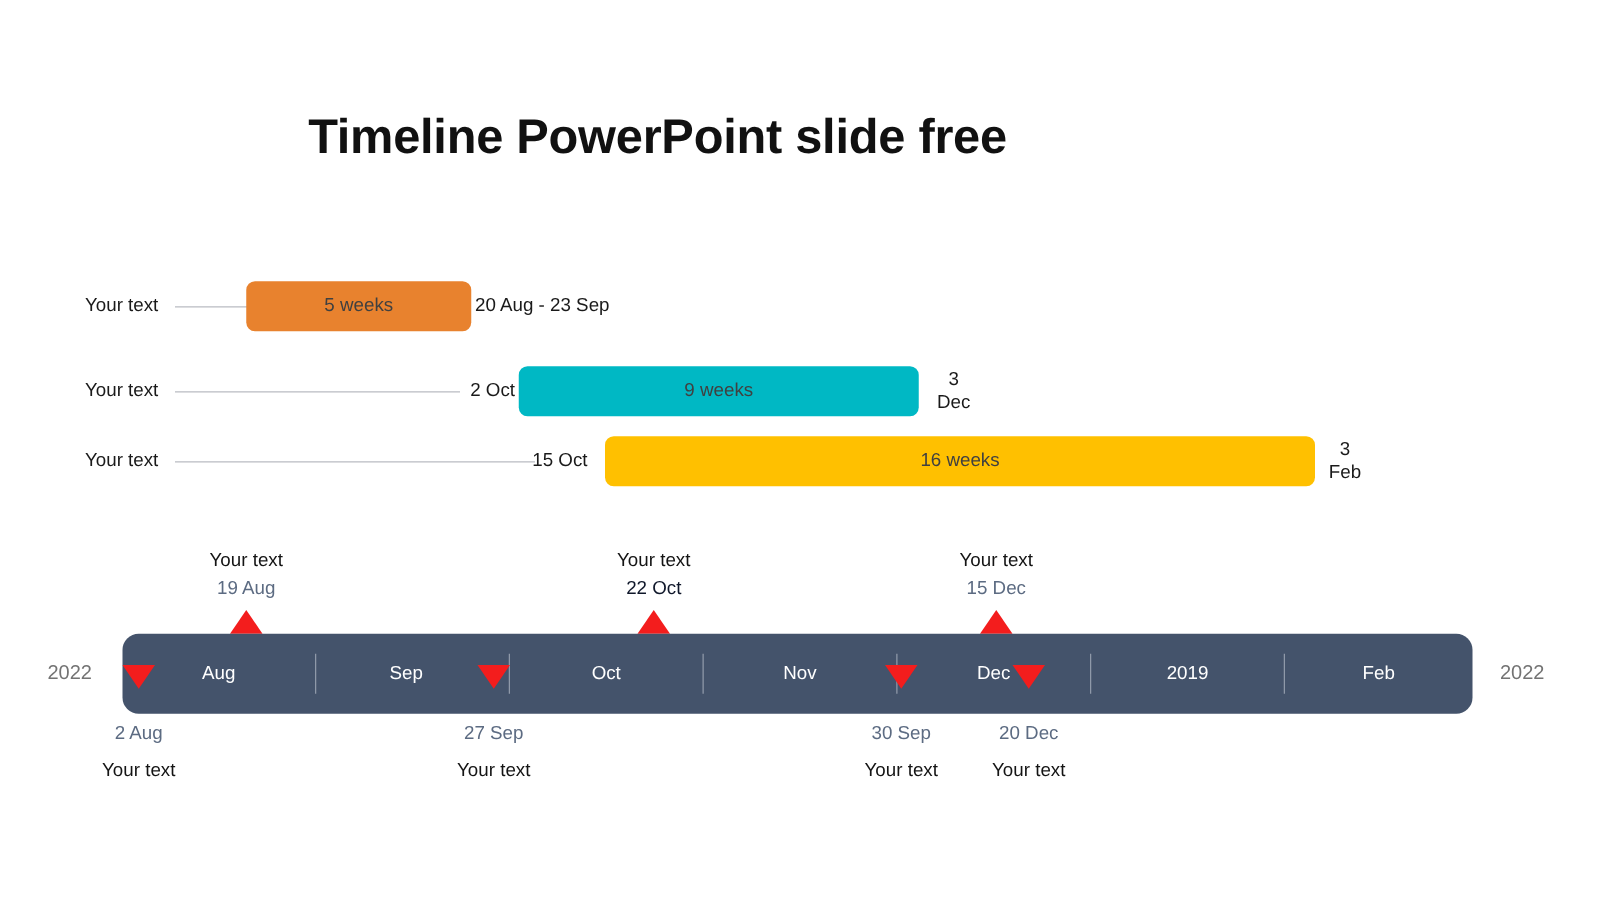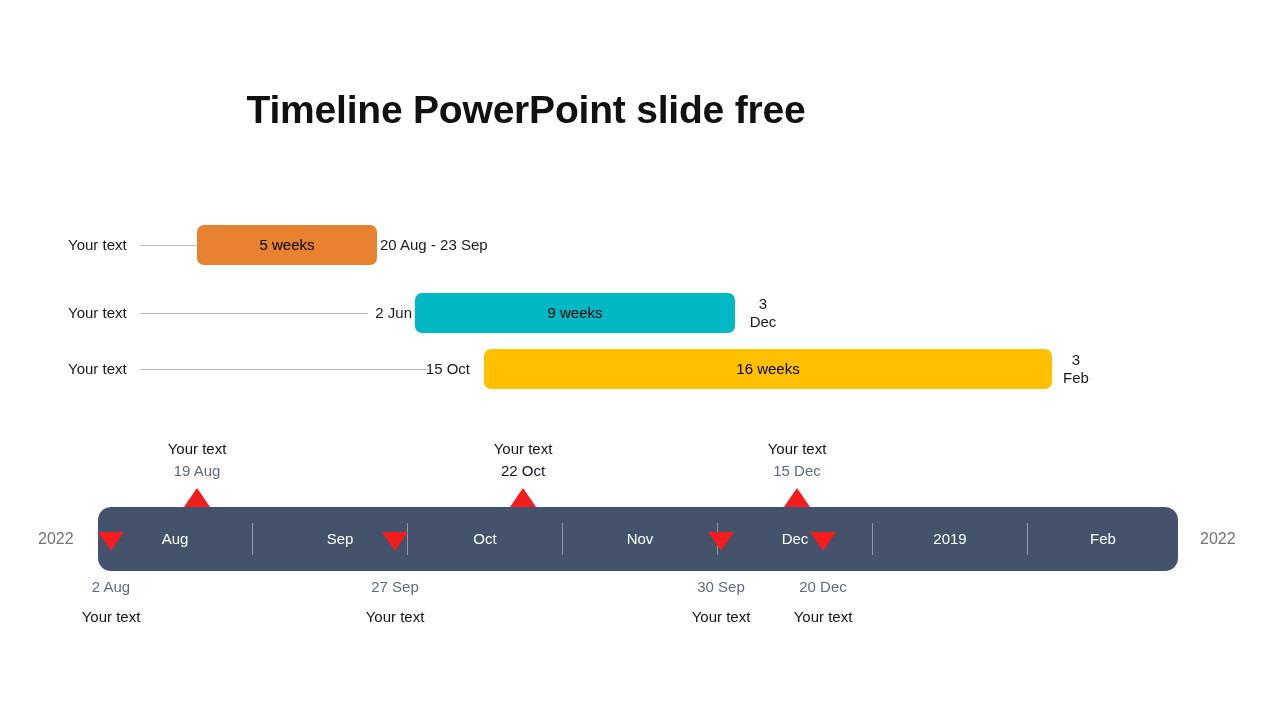--- a/index.html
+++ b/index.html
@@ -47,21 +47,21 @@
   .gantt-connector {
     position: absolute;
     height: 1px;
     background: #b9bcc2;
     top: 20px;
   }
   .gantt-bar {
     position: absolute;
     height: 40px;
     border-radius: 7px;
-    color: #000000;
+    color: #404040;
     font-size: 15px;
     line-height: 40px;
     text-align: center;
     white-space: nowrap;
   }
   .gantt-start {
     position: absolute;
     font-size: 15px;
     color: #1a1a1a;
     line-height: 40px;
@@ -159,21 +159,21 @@
   <div class="gantt-row" style="left:0; top:225px; width:1280px;">
     <div class="gantt-label" style="left:68px;">Your text</div>
     <div class="gantt-connector" style="left: 140px; width: 58px; background: rgb(185, 188, 194);"></div>
     <div class="gantt-bar" id="bar-0" style="left: 197px; width: 180px; background: rgb(232, 130, 46);">5 weeks</div>
     <div class="gantt-end" style="left:380px;">20 Aug - 23 Sep</div>
   </div>
 
   <div class="gantt-row" style="left:0; top:293px; width:1280px;">
     <div class="gantt-label" style="left:68px;">Your text</div>
     <div class="gantt-connector" style="left: 140px; width: 228px; background: rgb(185, 188, 194);"></div>
-    <div class="gantt-start" style="left:300px; width:112px;">2 Jun</div>
+    <div class="gantt-start" style="left:300px; width:112px;">2 Oct</div>
     <div class="gantt-bar" id="bar-1" style="left: 415px; width: 320px; background: rgb(0, 184, 196);">9 weeks</div>
     <div class="gantt-end stacked" style="left:737px; width:52px;">
       <div>3</div>
       <div>Dec</div>
     </div>
   </div>
 
   <div class="gantt-row" style="left:0; top:349px; width:1280px;">
     <div class="gantt-label" style="left:68px;">Your text</div>
     <div class="gantt-connector" style="left: 140px; width: 288px; background: rgb(185, 188, 194);"></div>
@@ -197,21 +197,21 @@
   </div>
   <div class="marker-top" style="left:717px;">
     <div class="marker-title">Your text</div>
     <div class="marker-date" style="color: rgb(92, 107, 130);">15 Dec</div>
     <div class="tri-up" style="left: 67px; top: 50px; border-bottom-color: rgb(243, 29, 29);"></div>
   </div>
 
   <div id="timeline-bar" style="background: rgb(68, 83, 107);">
     <div class="axis-seg" style="left:0px;   width:154px;">Aug</div>
     <div class="axis-divider" style="left:154px;"></div>
-    <div class="axis-seg" style="left:165px; width:154px;">Sep</div>
+    <div class="axis-seg" style="left:150px; width:154px;">Sep</div>
     <div class="axis-divider" style="left:309px;"></div>
     <div class="axis-seg" style="left:310px; width:154px;">Oct</div>
     <div class="axis-divider" style="left:464px;"></div>
     <div class="axis-seg" style="left:465px; width:154px;">Nov</div>
     <div class="axis-divider" style="left:619px;"></div>
     <div class="axis-seg" style="left:620px; width:154px;">Dec</div>
     <div class="axis-divider" style="left:774px;"></div>
     <div class="axis-seg" style="left:775px; width:154px;">2019</div>
     <div class="axis-divider" style="left:929px;"></div>
     <div class="axis-seg" style="left:930px; width:150px;">Feb</div>

